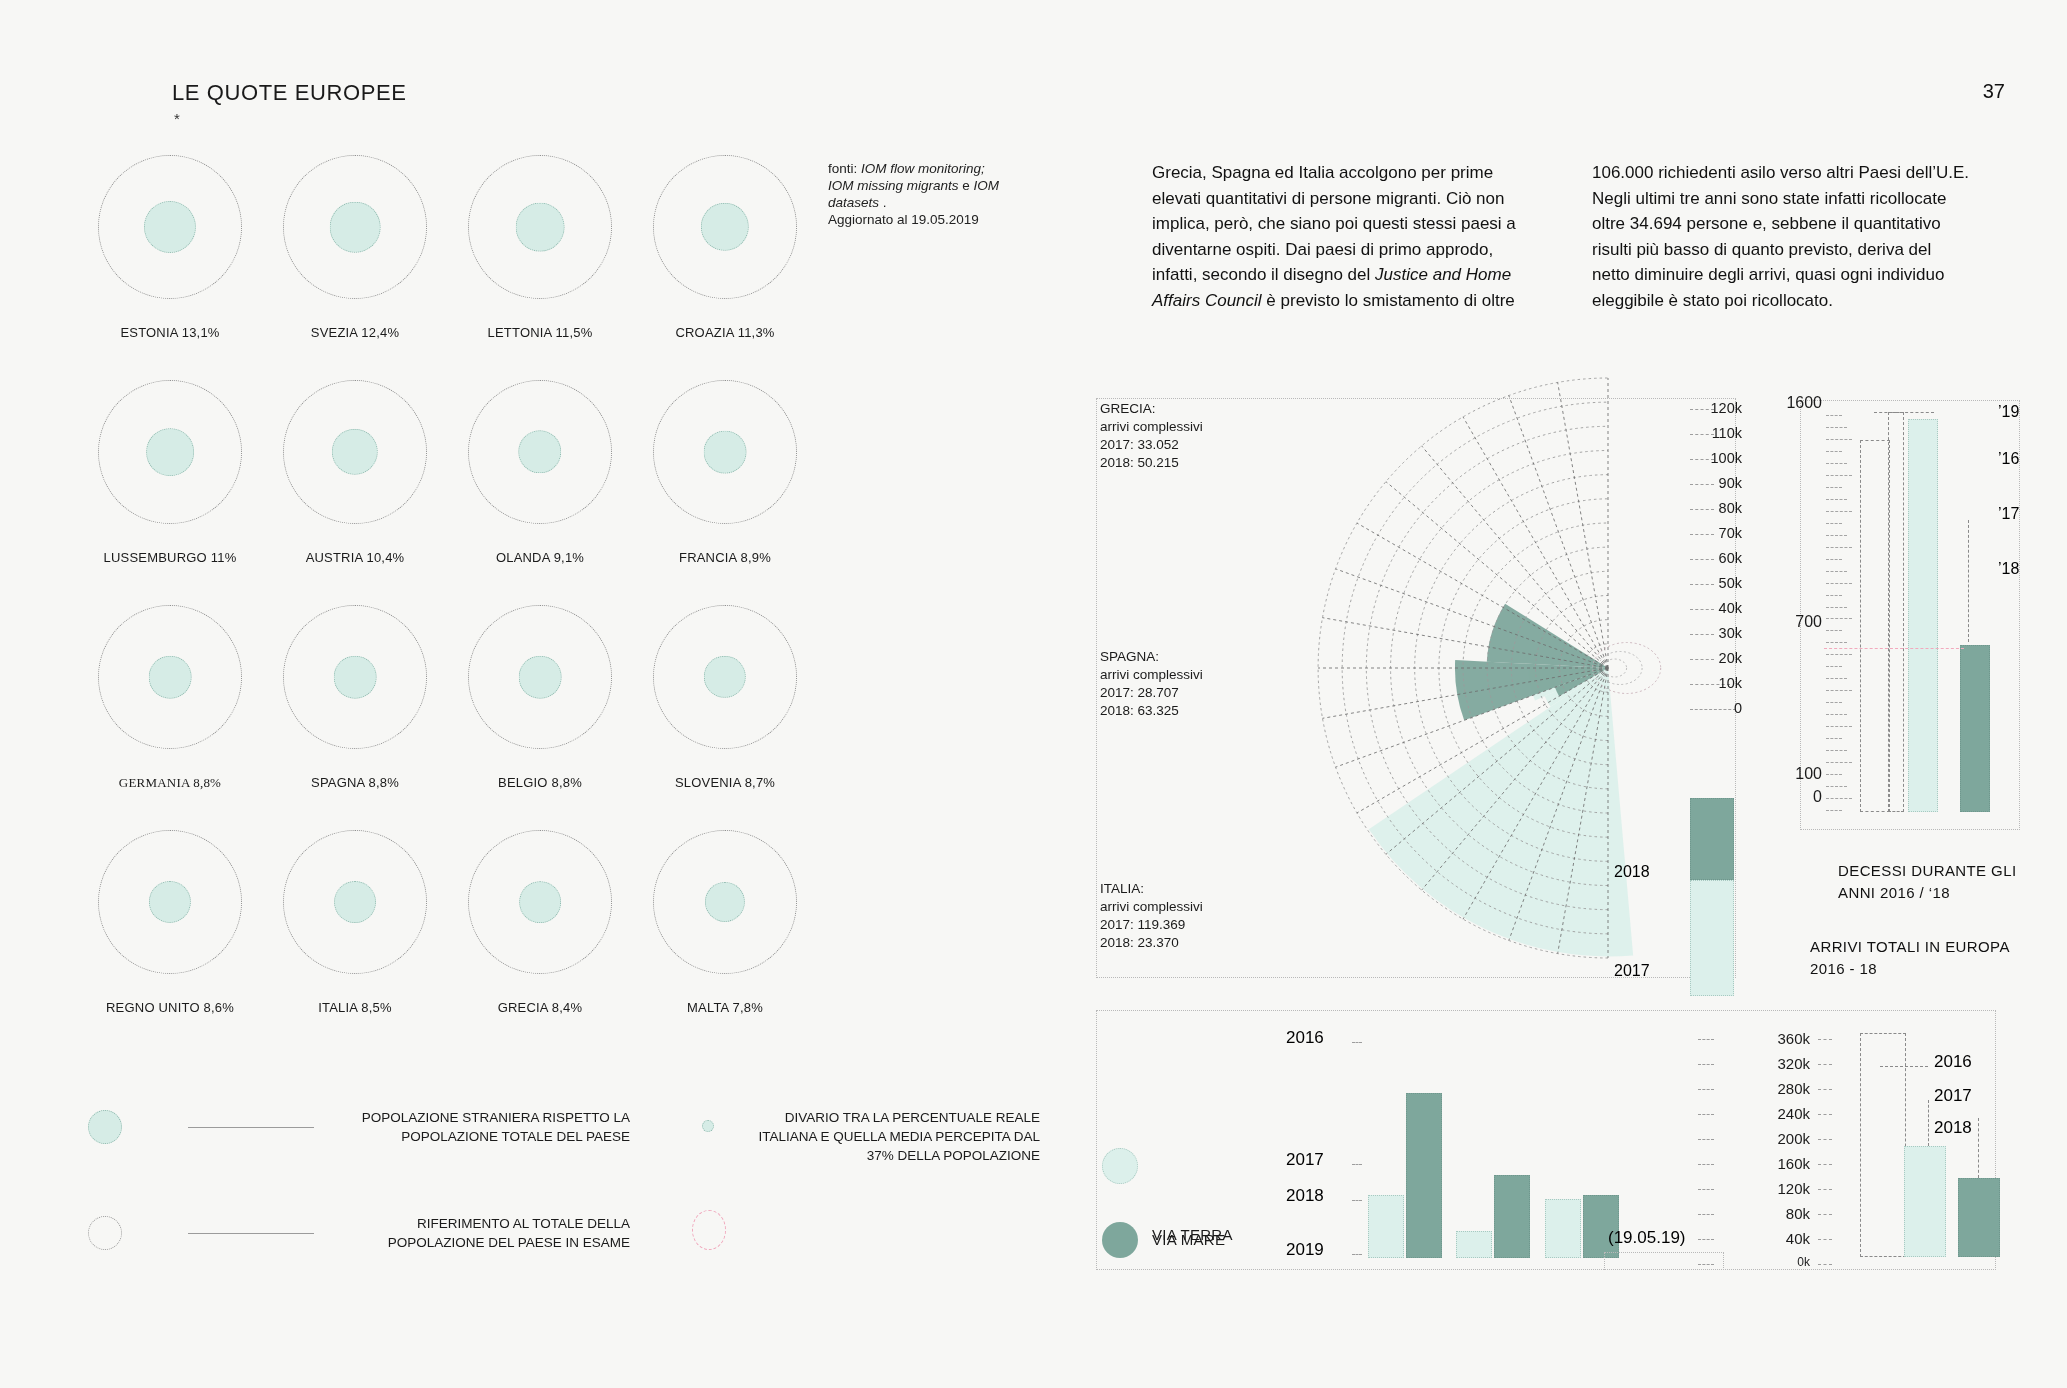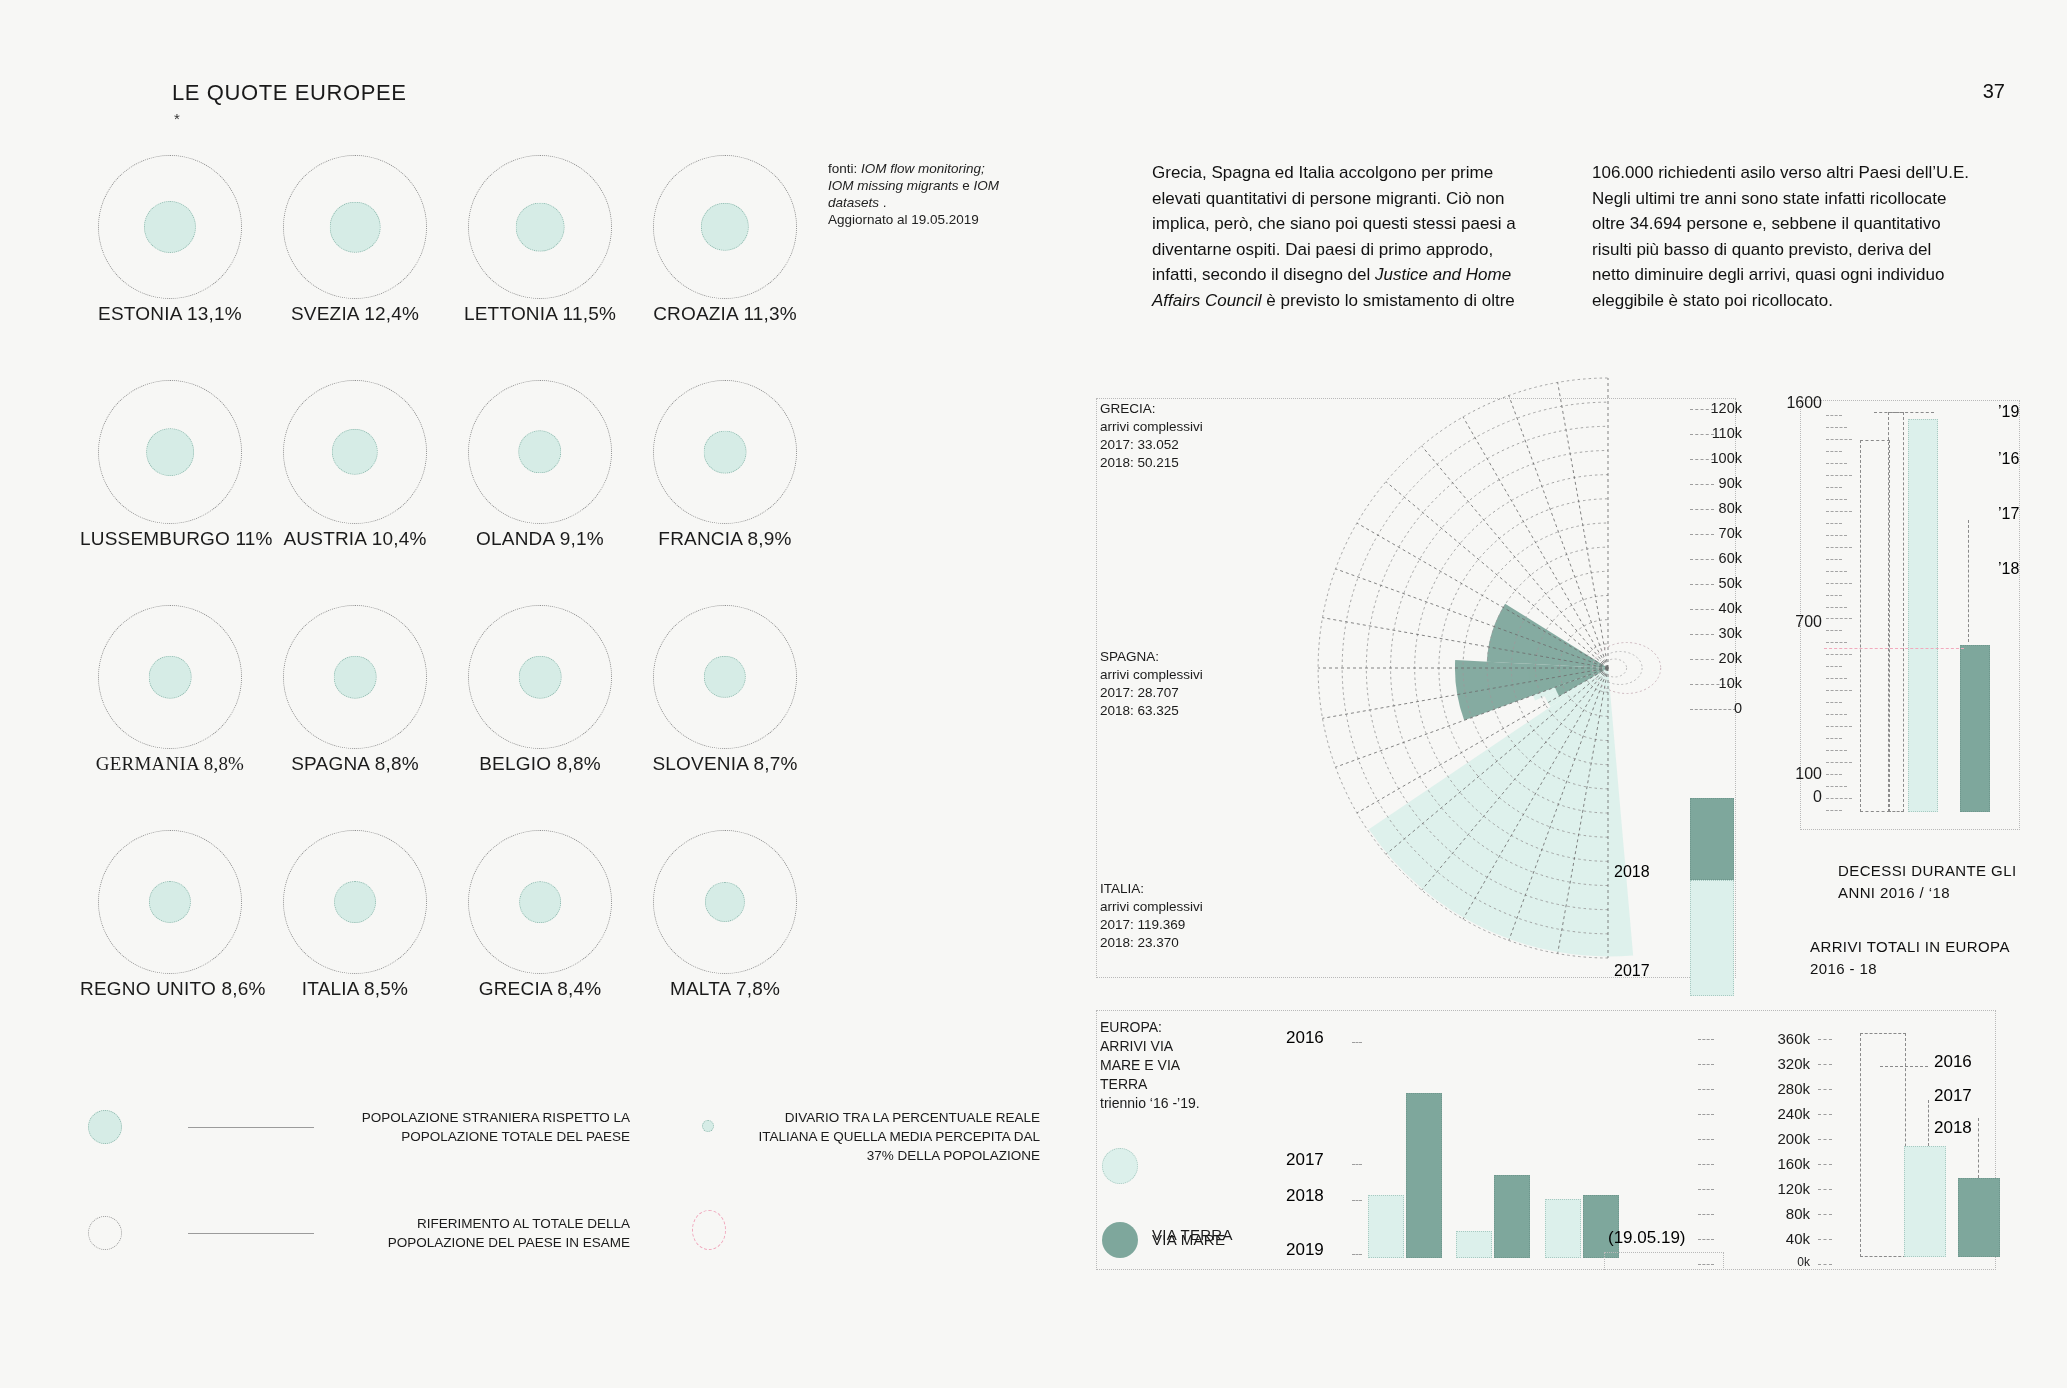--- a/index.html
+++ b/index.html
@@ -38,22 +38,22 @@
     border:1.4px dotted #8d8d8d;
     box-sizing:border-box;
   }
   .circle-inner{
     position:absolute;left:50%;top:72px;transform:translate(-50%,-50%);
     border-radius:50%;
     background:#d6ece6;border:1.2px dotted #8fb9ae;
     box-sizing:border-box;
   }
   .country-label{
-    position:absolute;left:0;top:148px;width:100%;text-align:center;
-    font-size:19px;letter-spacing:.2px;color:#1b1b1b;white-space:nowrap;
+    position:absolute;left:0;top:170px;width:100%;text-align:center;
+    font-size:13px;letter-spacing:.2px;color:#1b1b1b;white-space:nowrap;
   }
 
   
   #legend{left:80px;top:1090px;width:930px;height:120px;}
   .lg-row{position:absolute;margin-top:16px;}
   .lg-swatch-filled{
     width:34px;height:34px;border-radius:50%;
     background:#d6ece6;border:1.3px dotted #8fb9ae;box-sizing:border-box;
   }
   .lg-swatch-empty{
@@ -385,27 +385,20 @@
       <div class="bar bar-sea" style="left:1960px;top:645px;width:30px;height:167px;"></div>
       <div class="bar-pinkline" style="left:1824px;top:648px;width:140px;border-top-color:#f2a9bd;"></div>
       <div class="bar-greyline" style="left:1874px;top:412px;width:60px;"></div>
       <div class="bar-greyvline" style="left:1968px;top:520px;height:122px;"></div>
       <div class="yearlab" style="left:1998px;top:403px;">’19</div>
       <div class="yearlab" style="left:1998px;top:450px;">’16</div>
       <div class="yearlab" style="left:1998px;top:505px;">’17</div>
       <div class="yearlab" style="left:1998px;top:560px;">’18</div>
       <div class="section-cap" style="left:1838px;top:860px;width:210px;">DECESSI  DURANTE  GLI ANNI 2016 / ‘18</div>
       <div class="section-cap" style="left:1810px;top:936px;width:230px;">ARRIVI      TOTALI      IN EUROPA  2016 - 18</div>
-      <div class="clabel" style="left:1100px;top:1018px;width:170px;font-size:14px;line-height:19px;">
-        <div>EUROPA:</div>
-        <div>ARRIVI VIA</div>
-        <div>MARE E VIA</div>
-        <div>TERRA</div>
-        <div>triennio ‘16 -’19.</div>
-      </div>
       <div class="legend-dot-land" style="left:1102px;top:1148px;"></div>
       <div class="legend-dot-label" style="left:1152px;top:1226px;">VIA TERRA</div>
       <div class="legend-dot-sea" style="left:1102px;top:1222px;"></div>
       <div class="legend-dot-label" style="left:1152px;top:1231px;">VIA MARE</div>
       <div class="yearlab" style="left:1286px;top:1028px;font-size:17px;">2016</div>
       <div class="tickmark" style="left:1352px;top:1042px;width:10px;"></div>
       <div class="yearlab" style="left:1286px;top:1150px;font-size:17px;">2017</div>
       <div class="tickmark" style="left:1352px;top:1164px;width:10px;"></div>
       <div class="yearlab" style="left:1286px;top:1186px;font-size:17px;">2018</div>
       <div class="tickmark" style="left:1352px;top:1200px;width:10px;"></div>

